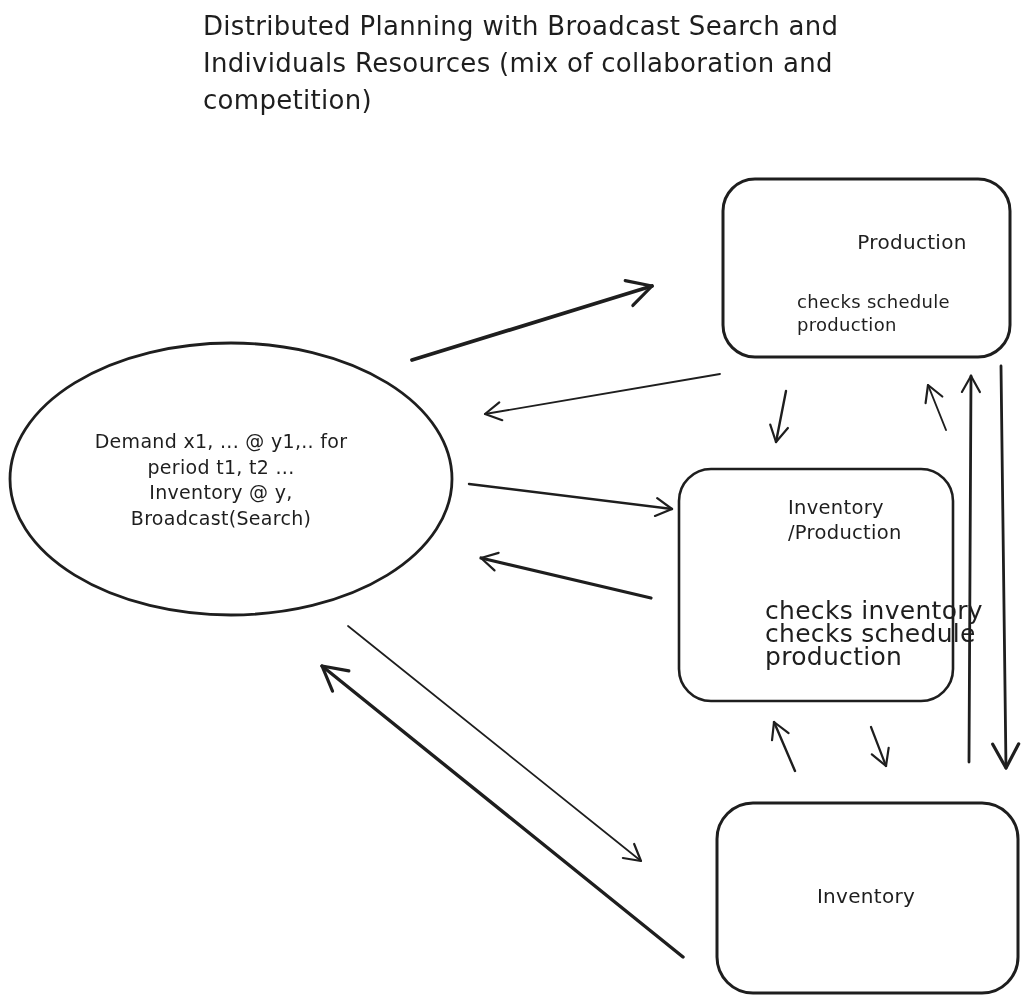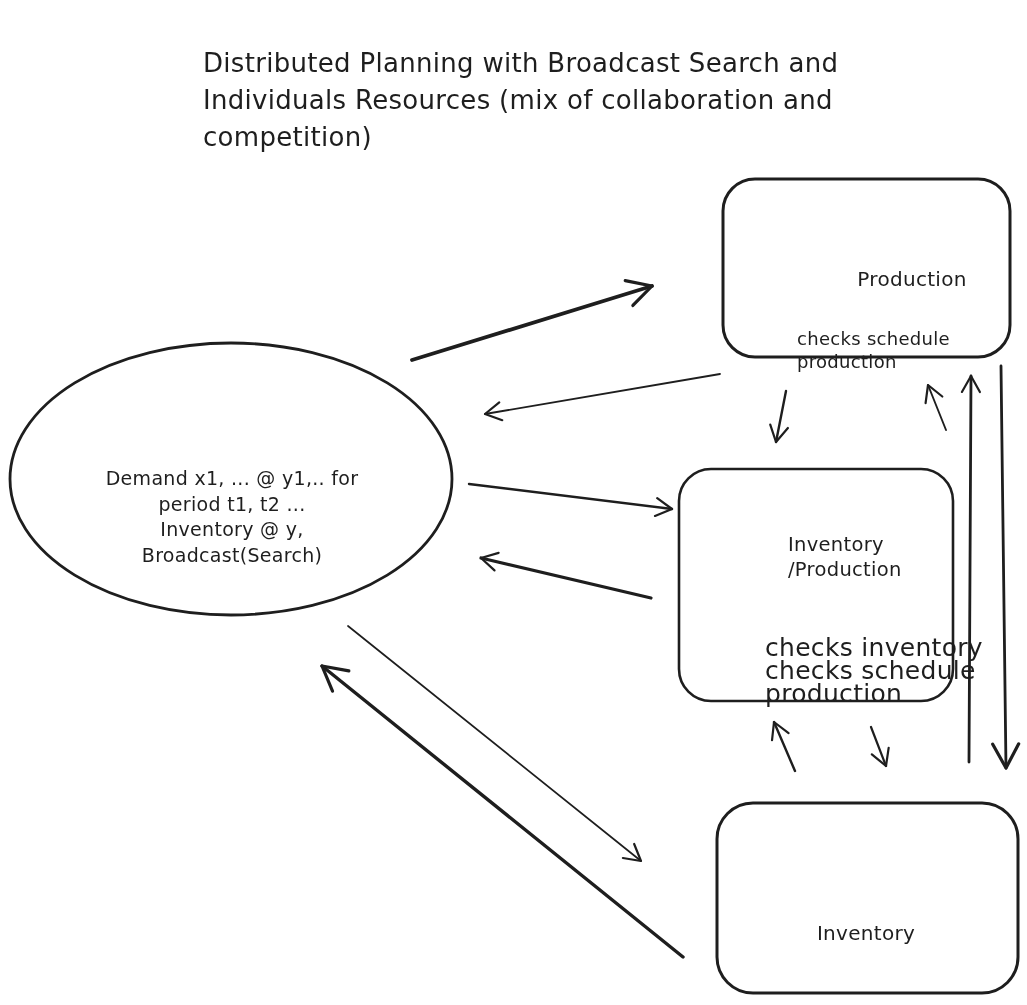--- a/index.html
+++ b/index.html
@@ -24,28 +24,27 @@
     stroke: var(--ink, #1e1e1e);
     fill: none;
     stroke-linecap: round;
     stroke-linejoin: round;
   }
   .txt {
     position: absolute;
     color: var(--ink, #1e1e1e);
     white-space: pre-line;
     letter-spacing: 0.3px;
-    margin-top: 37px;
   }
   .title {
     left: 203px; top: 8px; width: 790px;
     font-size: 26px; line-height: 37px;
   }
   .ellipse-label {
-    left: 56px; top: 429px; width: 352px;
+    left: 45px; top: 429px; width: 352px;
     font-size: 19px; line-height: 25.5px;
     text-align: center;
   }
   .production-title {
     left: 834px; top: 230px; width: 156px;
     font-size: 20px; line-height: 25px;
     text-align: center;
   }
   .production-note {
     left: 797px; top: 291px;

